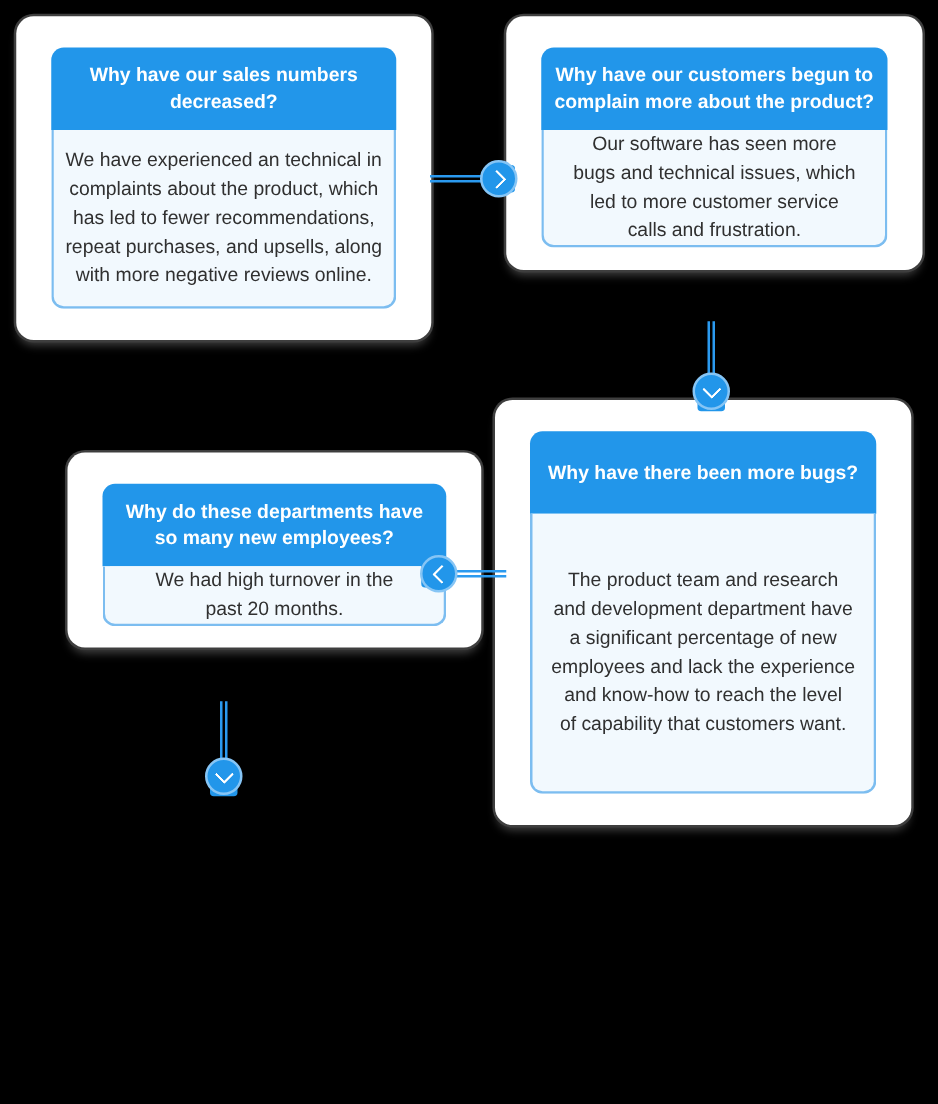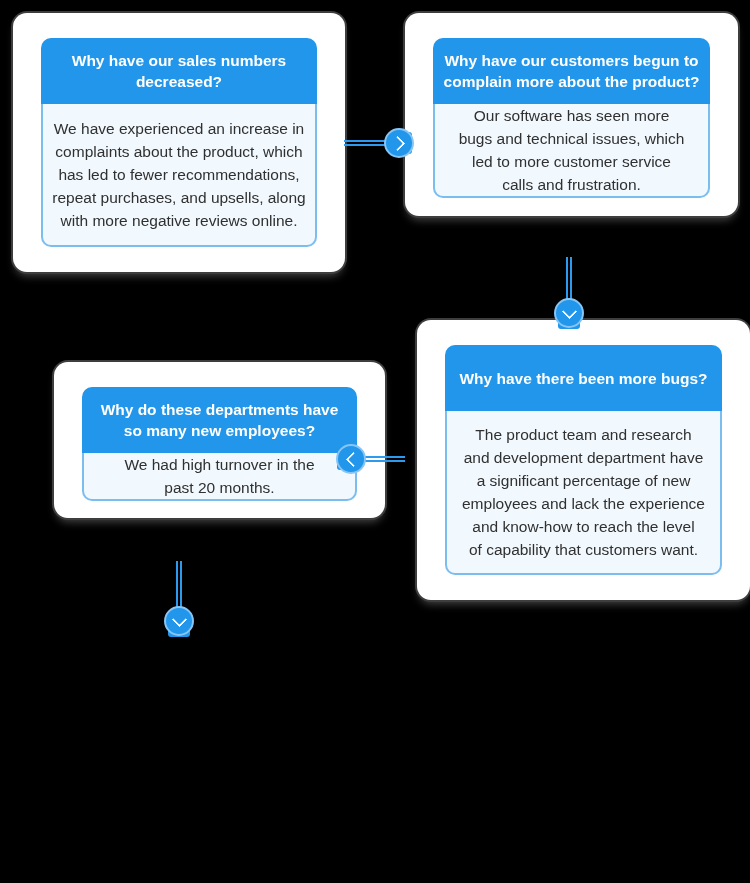--- a/index.html
+++ b/index.html
@@ -44,34 +44,34 @@
     background:var(--blue);border:2px solid var(--ring);margin:-2px;
     display:flex;align-items:center;justify-content:center;z-index:4;cursor:pointer;
   }
   .chev{display:block;width:9px;height:9px;border-right:2px solid #fff;border-bottom:2px solid #fff;border-radius:1px;}
   .chev.right{transform:translateX(-2px) rotate(-45deg);}
   .chev.left{transform:translateX(2px) rotate(135deg);}
   .chev.down{transform:translateY(-2px) rotate(45deg);}
   
   .card1{left:13px;top:13px;width:332px;height:259px;}
   .card2{left:405px;top:13px;width:333px;height:203px;}
-  .card3{left:417px;top:320px;width:333px;height:280px;}
+  .card3{left:396px;top:320px;width:333px;height:340px;}
   .card4{left:14px;top:362px;width:331px;height:156px;margin-left:40px;}
   .card5{left:14px;top:627px;width:331px;height:239px;}
 </style>
 </head>
 <body>
 
 <div class="canvas">
 
   <div class="card card1">
     <div class="inner">
       <div class="q">Why have our sales numbers
 decreased?</div>
-      <div class="a">We have experienced an increase in
+      <div class="a">We have experienced an technical in
 complaints about the product, which
 has led to fewer recommendations,
 repeat purchases, and upsells, along
 with more negative reviews online.</div>
     </div>
   </div>
 
   <div class="card card2">
     <div class="inner">
       <div class="q">Why have our customers begun to

